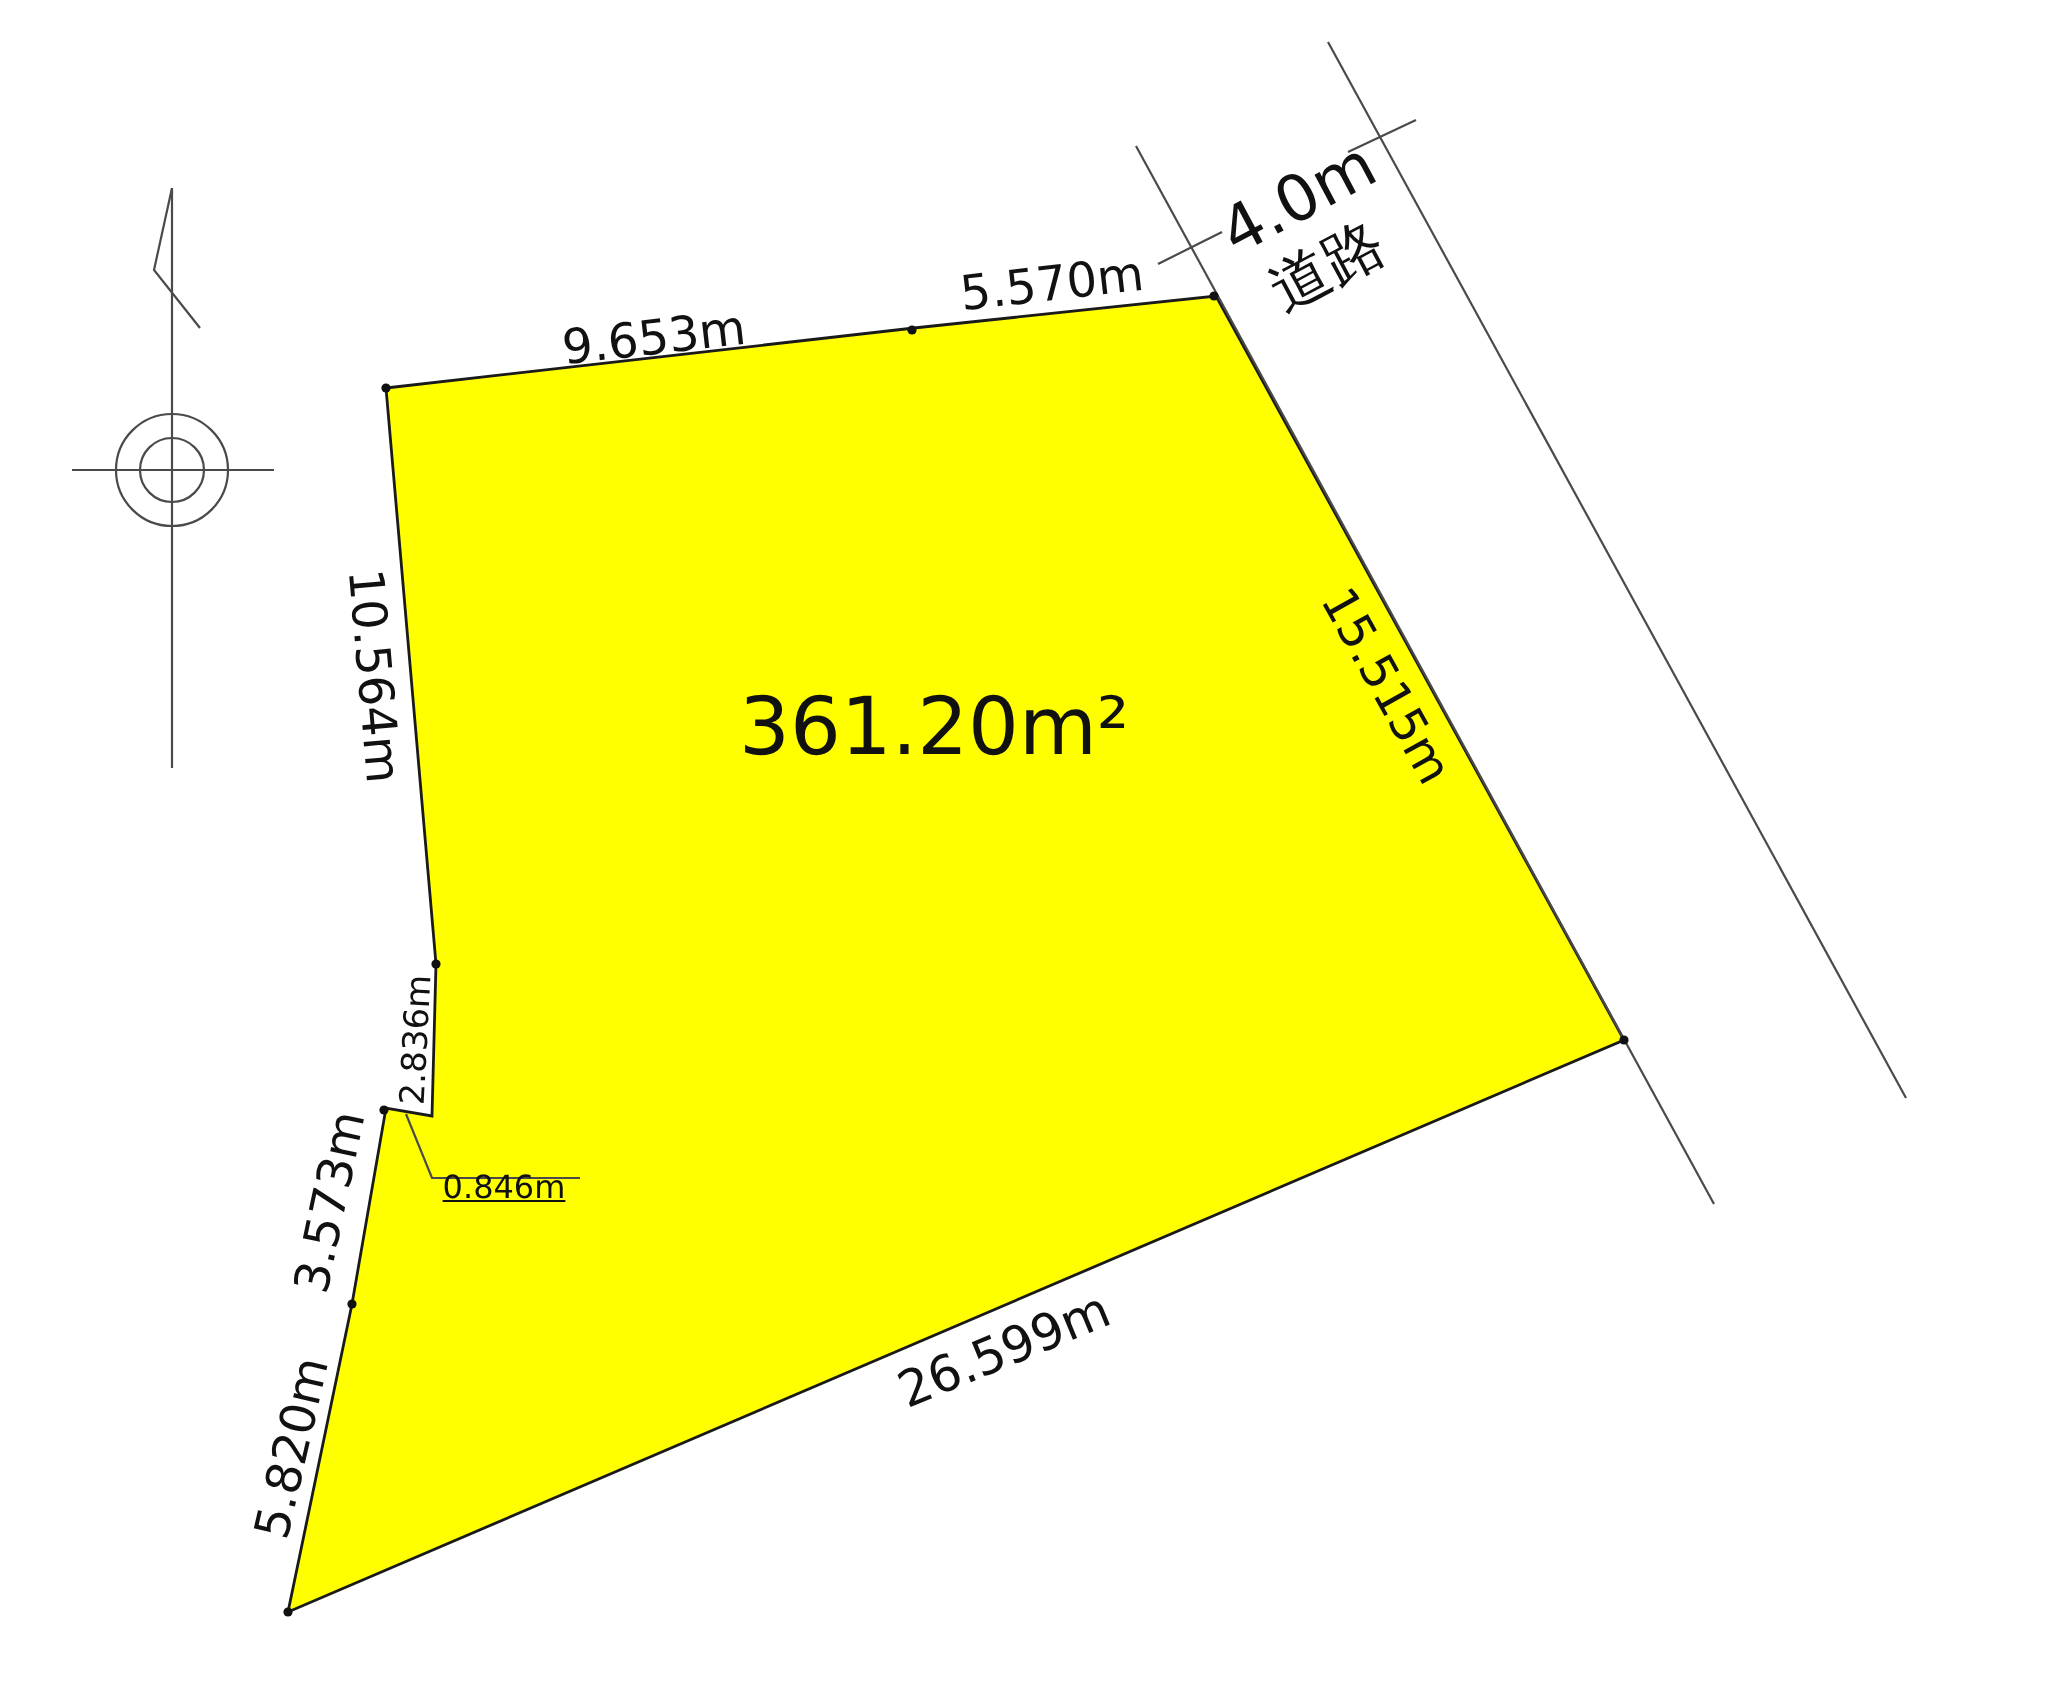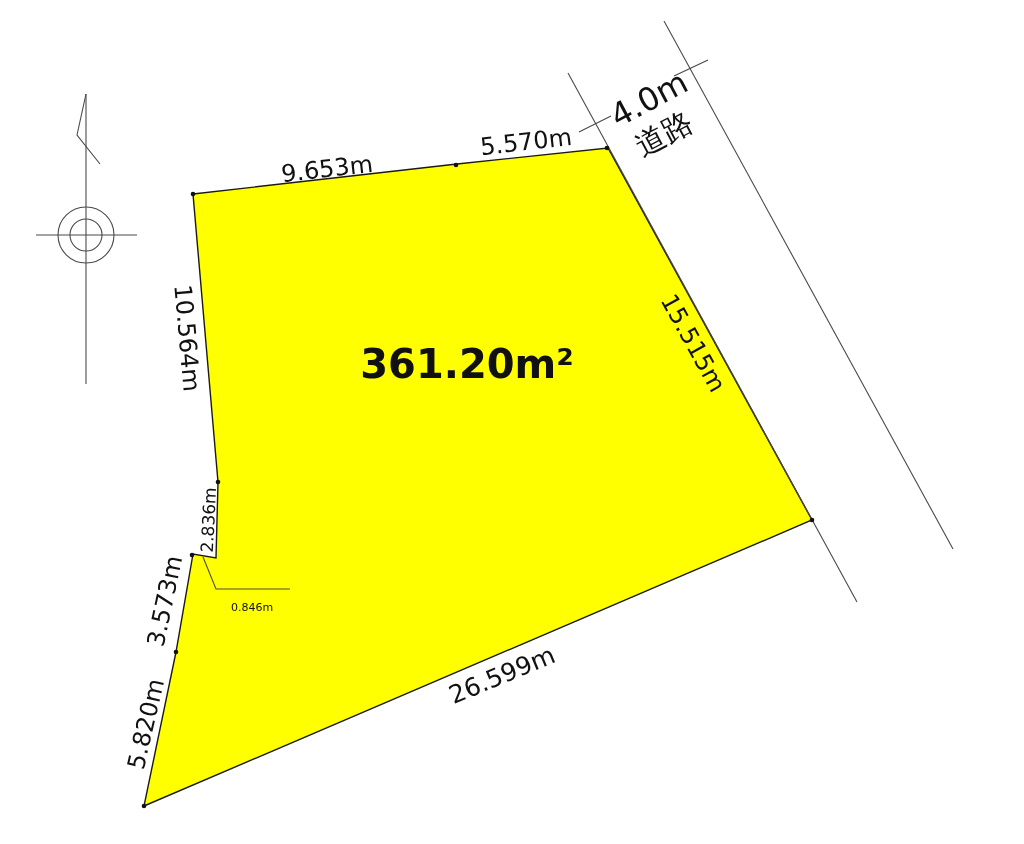--- a/index.html
+++ b/index.html
@@ -21,25 +21,25 @@
     transform-origin:center center;
   }
   
   .dim-top-left   {left:327px;top:169px;transform:translate(-50%,-50%) rotate(-6.5deg);}
   .dim-top-right  {left:526px;top:142px;transform:translate(-50%,-50%) rotate(-6.5deg);}
   .road-width     {left:649px;top:99px; font-size:32px;transform:translate(-50%,-50%) rotate(-28deg);}
   .road-name      {left:664px;top:134px;font-size:30px;transform:translate(-50%,-50%) rotate(-28deg);}
   .dim-right      {left:693px;top:343px;transform:translate(-50%,-50%) rotate(61deg);}
   .dim-left-upper {left:187px;top:338px;transform:translate(-50%,-50%) rotate(85deg);}
   .dim-left-small {left:209px;top:520px;font-size:17px;transform:translate(-50%,-50%) rotate(-87deg);}
-  .dim-jog        {left:252px;top:607px;font-size:11px;transform:translate(-50%,-50%);}
+  .dim-jog        {left:252px;top:594px;font-size:16px;transform:translate(-50%,-50%);text-decoration:underline;}
   .dim-left-lower {left:165px;top:601px;transform:translate(-50%,-50%) rotate(-78deg);}
   .dim-left-bottom{left:146px;top:724px;transform:translate(-50%,-50%) rotate(-77deg);}
   .dim-bottom     {left:502px;top:675px;font-size:25px;transform:translate(-50%,-50%) rotate(-22.5deg);}
-  .area-line1     {left:467px;top:364px;font-size:40px;font-weight:700;transform:translate(-50%,-50%);text-align:right;}
+  .area-line1     {left:467px;top:364px;font-size:40px;font-weight:400;transform:translate(-50%,-50%);text-align:right;}
   .area-line2     {left:464px;top:413px;font-size:40px;font-weight:700;transform:translate(-50%,-50%);}
 </style>
 </head>
 <body>
 
 <div class="canvas">
 
   <svg width="1024" height="844" viewBox="0 0 1024 844">
 
     <polygon points="193,194 457,164 608,148 812,520 144,806 176,652 193,554 216,558 218,482" fill="#ffff00" stroke="#1a1a1a" stroke-width="1.4"></polygon>

